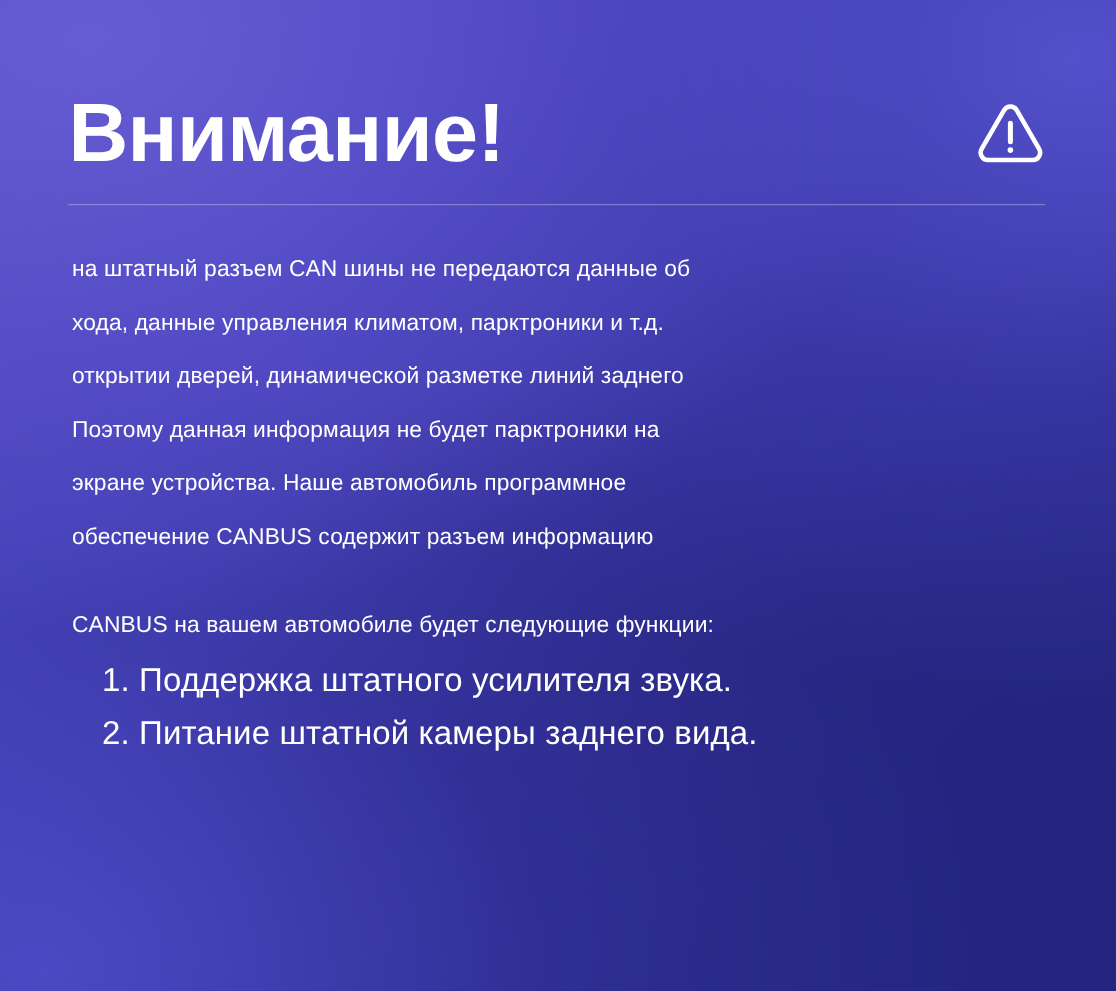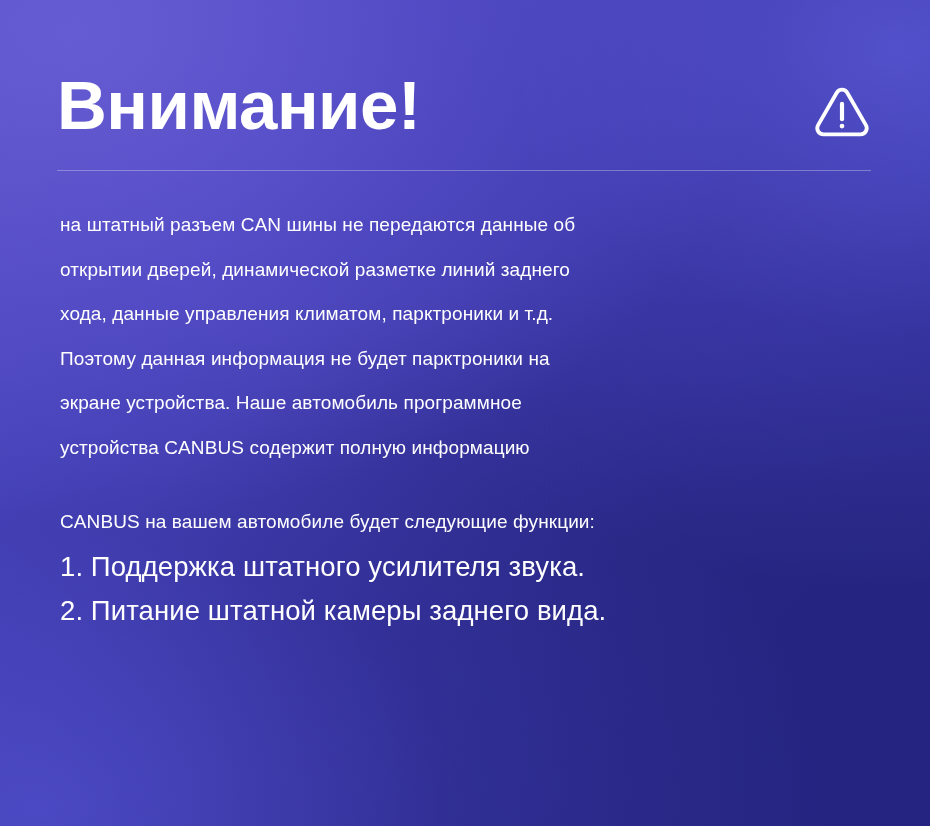--- a/index.html
+++ b/index.html
@@ -25,25 +25,25 @@
       radial-gradient(ellipse 115% 85% at 4% 98%, rgba(78,76,200,0.85) 0%, rgba(58,56,168,0.42) 40%, rgba(0,0,0,0) 74%),
       radial-gradient(ellipse 120% 95% at 98% 96%, rgba(36,36,128,0.95) 0%, rgba(34,34,120,0.55) 42%, rgba(0,0,0,0) 78%),
       linear-gradient(132deg, #5d55c6 0%, #4c48c2 26%, #36329c 56%, #2c2b8e 78%, #28288a 100%);
     overflow: hidden;
   }
 
   
   .header {
     position: absolute;
     left: 57px;
-    top: 48px;
+    top: 64px;
     right: 57px;
     height: 92px;
     display: flex;
-    align-items: flex-end;
+    align-items: center;
     justify-content: space-between;
   }
 
   .page-title {
     color: #ffffff;
     font-size: 69px;
     font-weight: bold;
     letter-spacing: -0.5px;
     line-height: 1;
     white-space: nowrap;
@@ -101,20 +101,21 @@
     margin: 0;
     padding: 0;
   }
 
   .list-item {
     color: #ffffff;
     font-size: 27.5px;
     line-height: 44.5px;
     letter-spacing: 0.1px;
     white-space: nowrap;
+    margin-left: 25px;
   }
 </style>
 </head>
 <body>
 
 <div class="banner">
 
   <div class="header">
     <h1 class="page-title">Внимание!</h1>
 
@@ -124,25 +125,25 @@
       <circle cx="32" cy="48.6" r="2.6" fill="#ffffff"></circle>
     </svg>
   </div>
 
   <div class="divider"></div>
 
   <div class="content">
 
     <p class="para">
       <span class="ln">на штатный разъем CAN шины не передаются данные об</span>
+      <span class="ln">хода, данные управления климатом, парктроники и т.д.</span>
       <span class="ln">открытии дверей, динамической разметке линий заднего</span>
-      <span class="ln">хода, данные управления климатом, парктроники и т.д.</span>
       <span class="ln">Поэтому данная информация не будет парктроники на</span>
       <span class="ln">экране устройства. Наше автомобиль программное</span>
-      <span class="ln">устройства CANBUS содержит полную информацию</span>
+      <span class="ln">обеспечение CANBUS содержит разъем информацию</span>
     </p>
 
     <div class="block-gap"></div>
 
     <p class="para">
       <span class="ln">CANBUS на вашем автомобиле будет следующие функции:</span>
     </p>
 
     <ul class="list">
       <li class="list-item">1. Поддержка штатного усилителя звука.</li>

